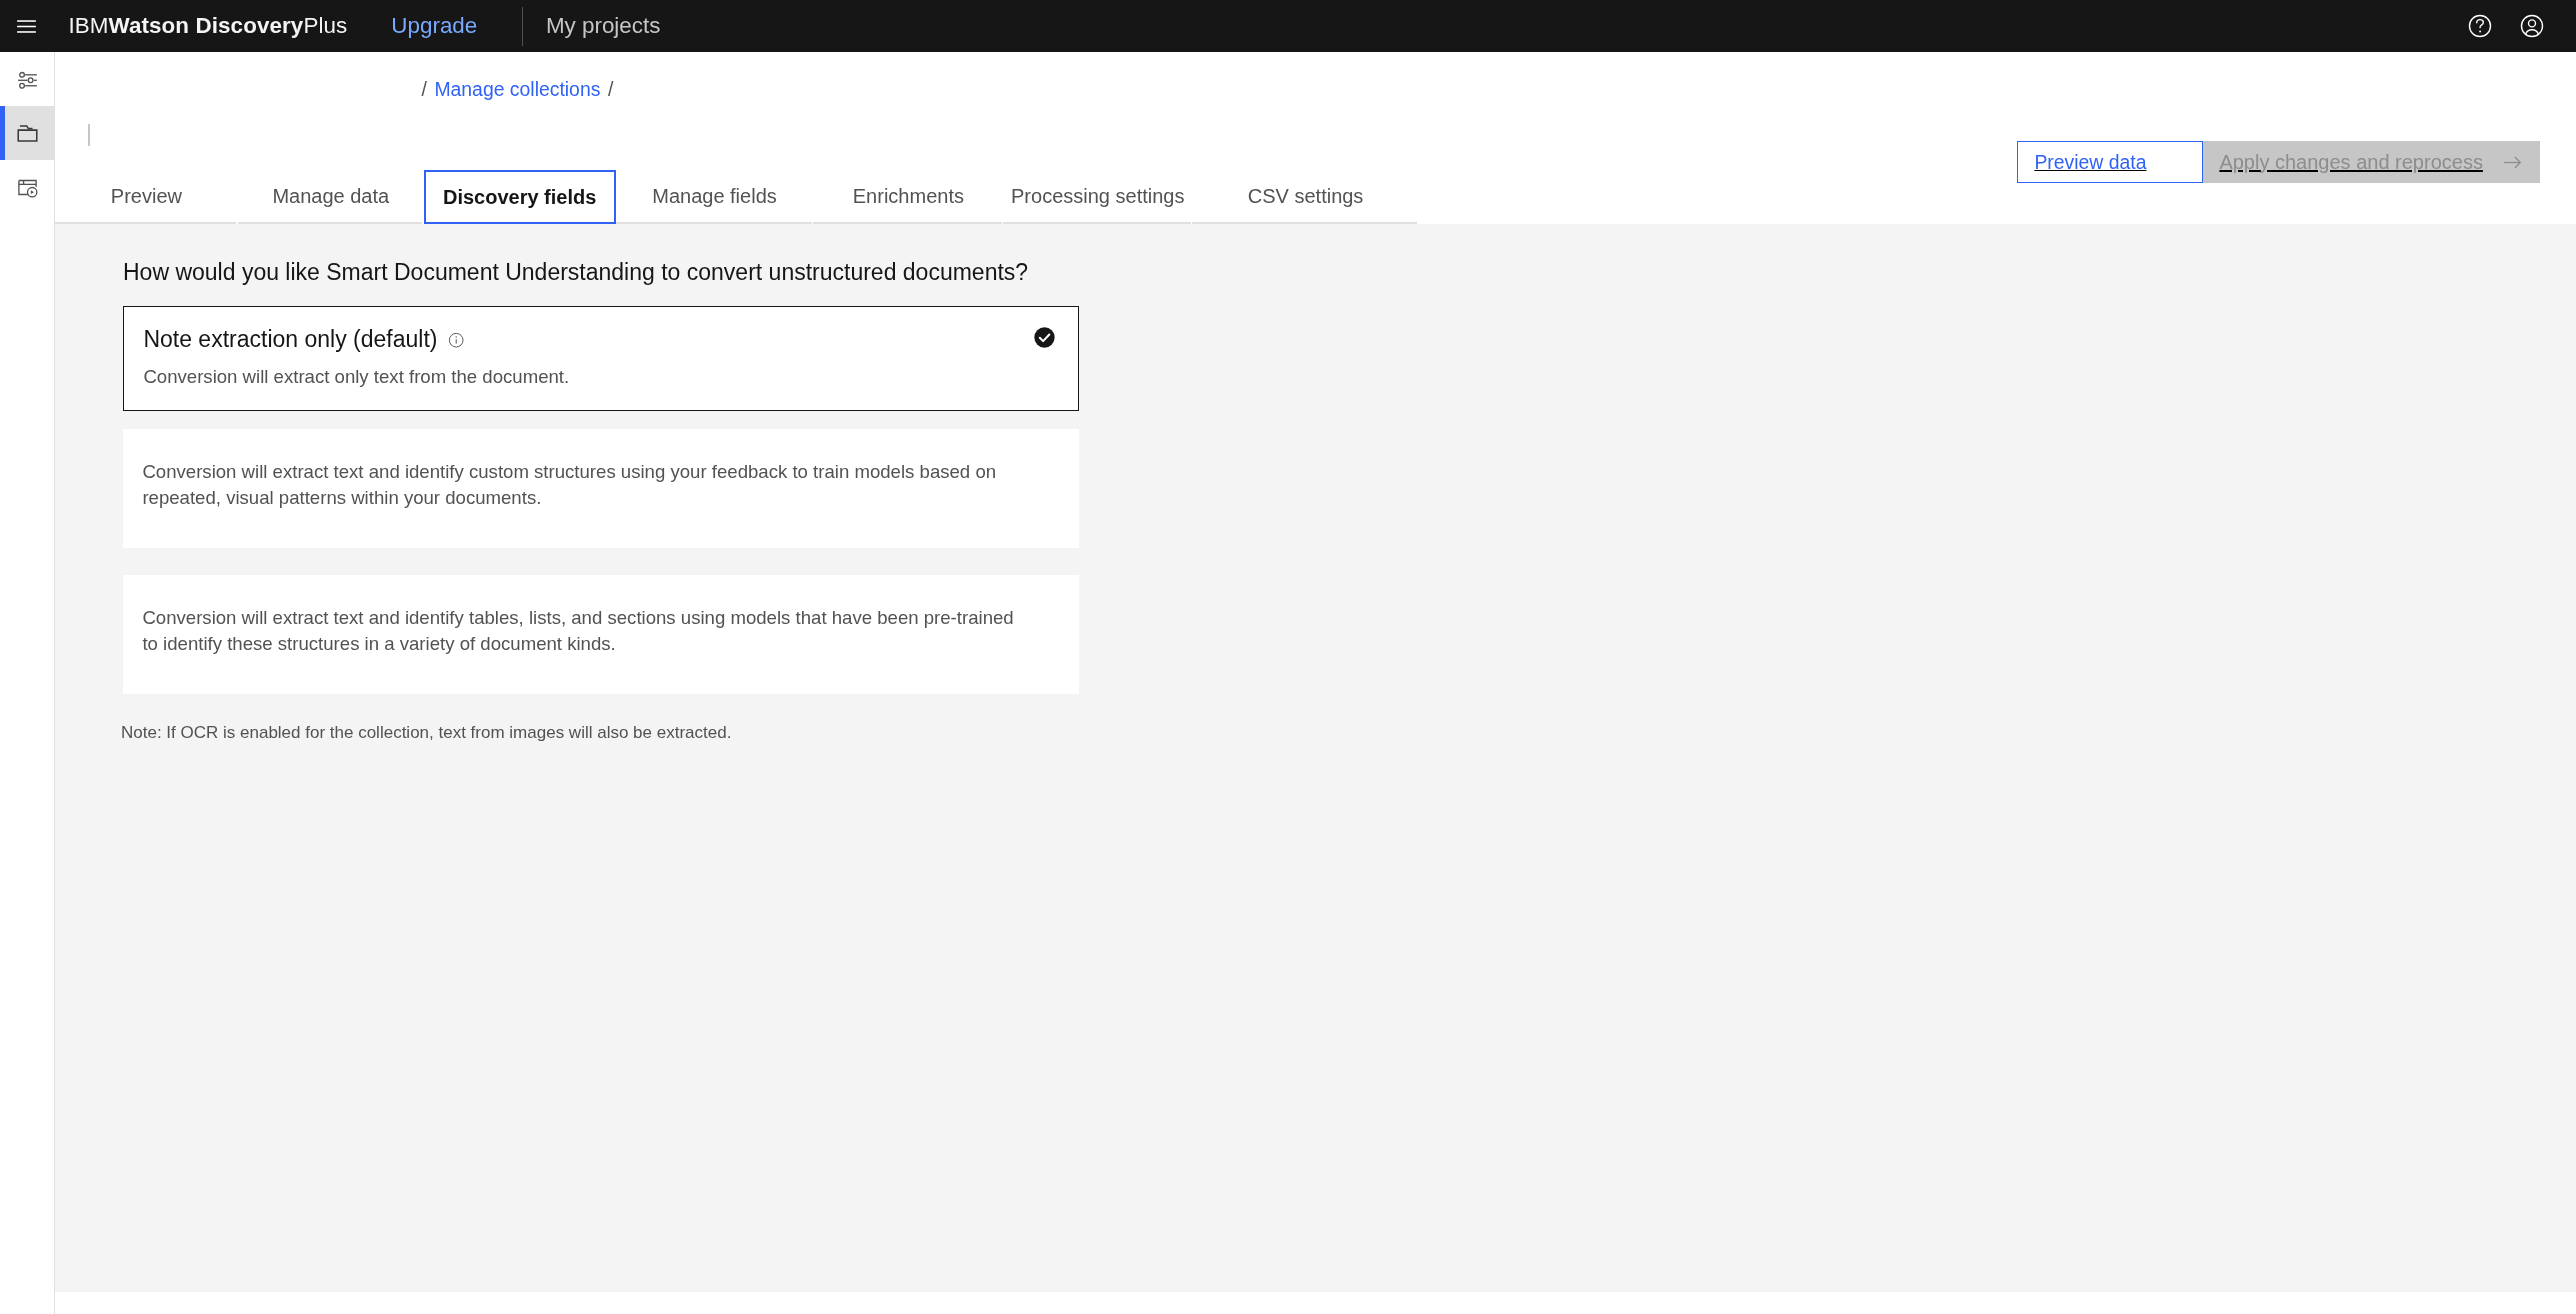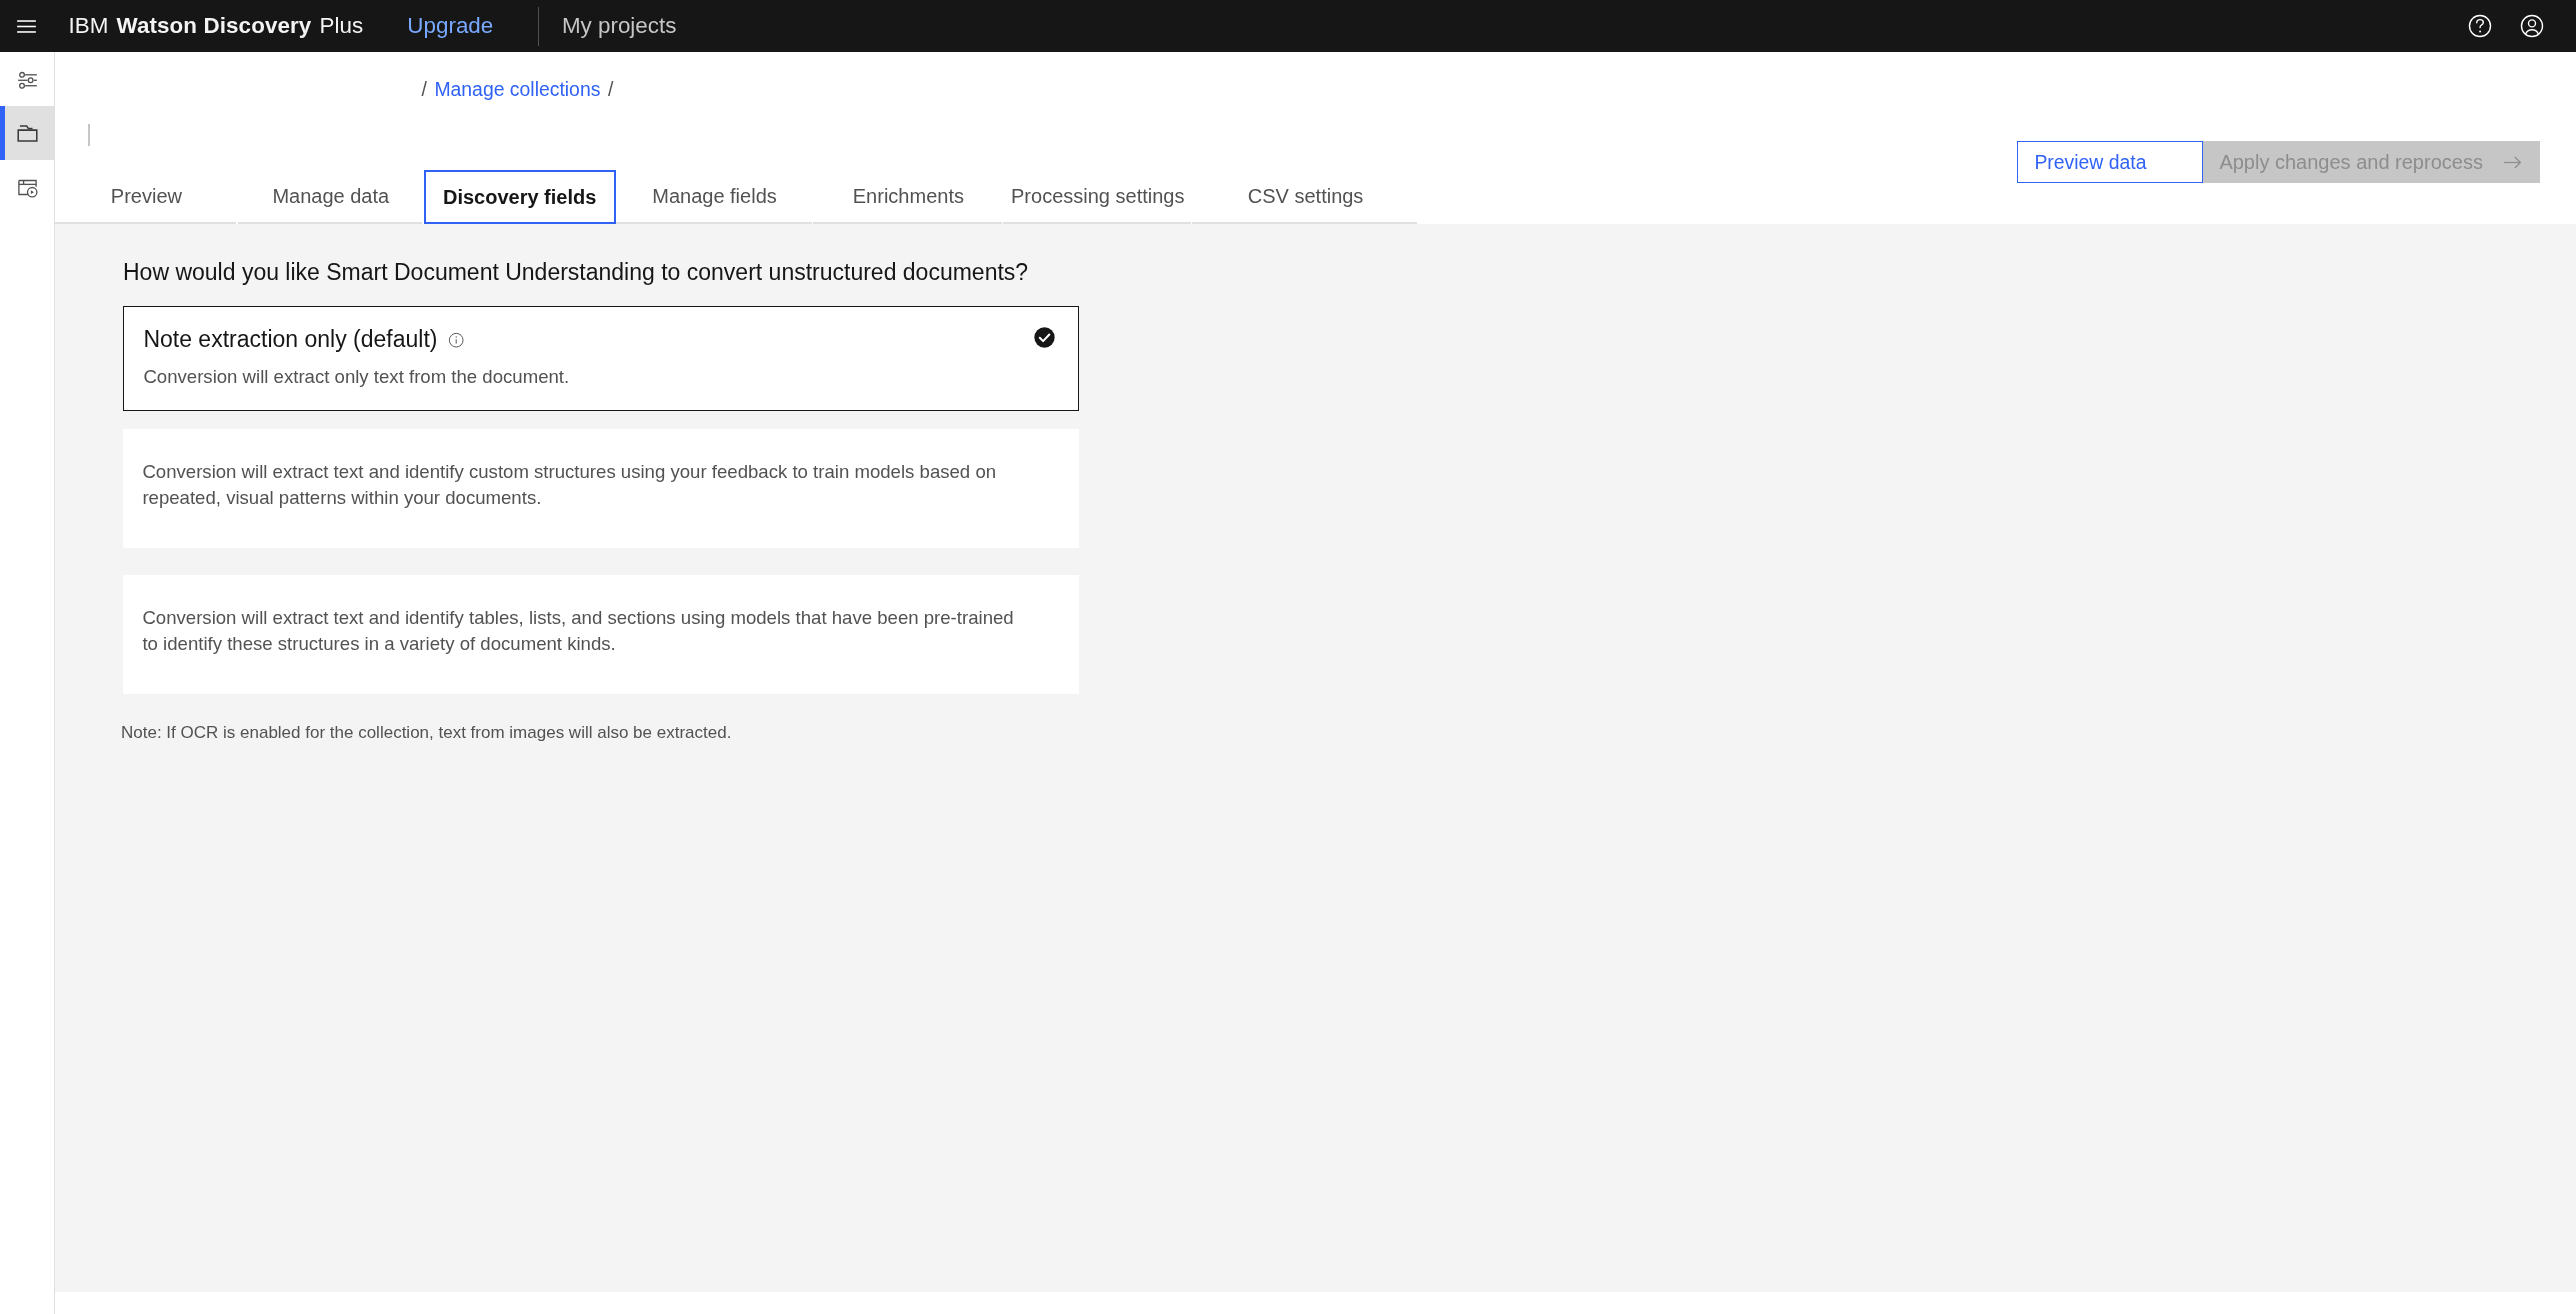--- a/index.html
+++ b/index.html
@@ -28,21 +28,21 @@
   }
   .hamburger svg { display: block; }
   .brand {
     margin-left: 16.4px;
     color: #f4f4f4;
     font-size: 22.4px;
     letter-spacing: 0.1px;
     white-space: nowrap;
     display: flex;
     align-items: baseline;
-    gap: 8px;
+    gap: 0;
   }
   .brand .thin { font-weight: 400; }
   .brand .bold { font-weight: 700; }
   .hdr-link {
     color: #78a9ff;
     font-size: 22.4px;
     margin-left: 44px;
     cursor: pointer;
     white-space: nowrap;
   }
@@ -141,20 +141,21 @@
   }
 
   
   .actions {
     position: absolute;
     top: 89px;
     right: 36px;
     display: flex;
     align-items: stretch;
     height: 42px;
+    text-decoration: underline;
   }
   .btn-preview {
     width: 186px;
     height: 42px;
     border: 1.5px solid #2f62f5;
     background: #ffffff;
     color: #2f62f5;
     font-size: 19.4px;
     font-family: "Liberation Sans", sans-serif;
     display: flex;

